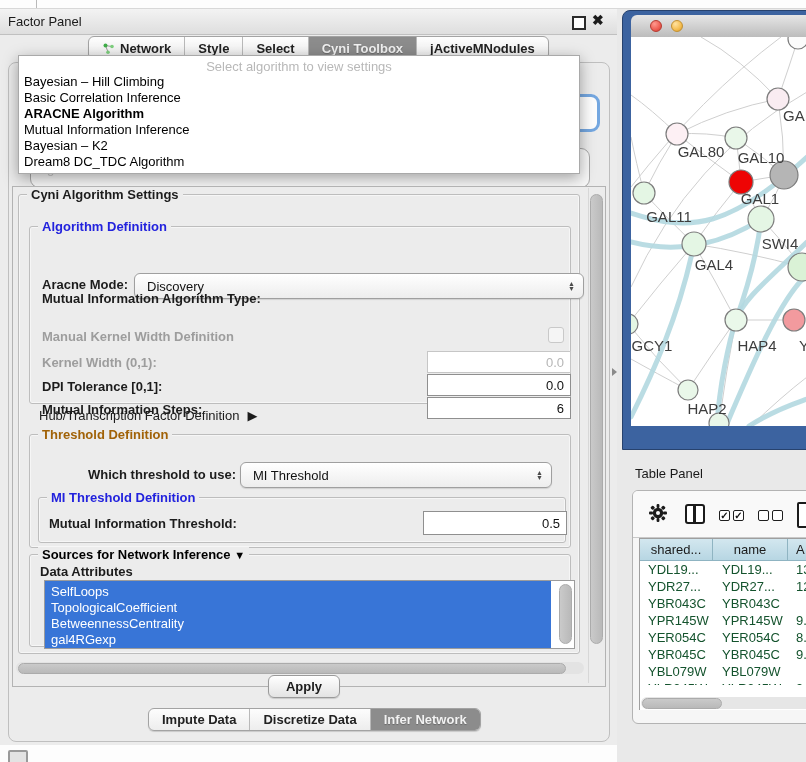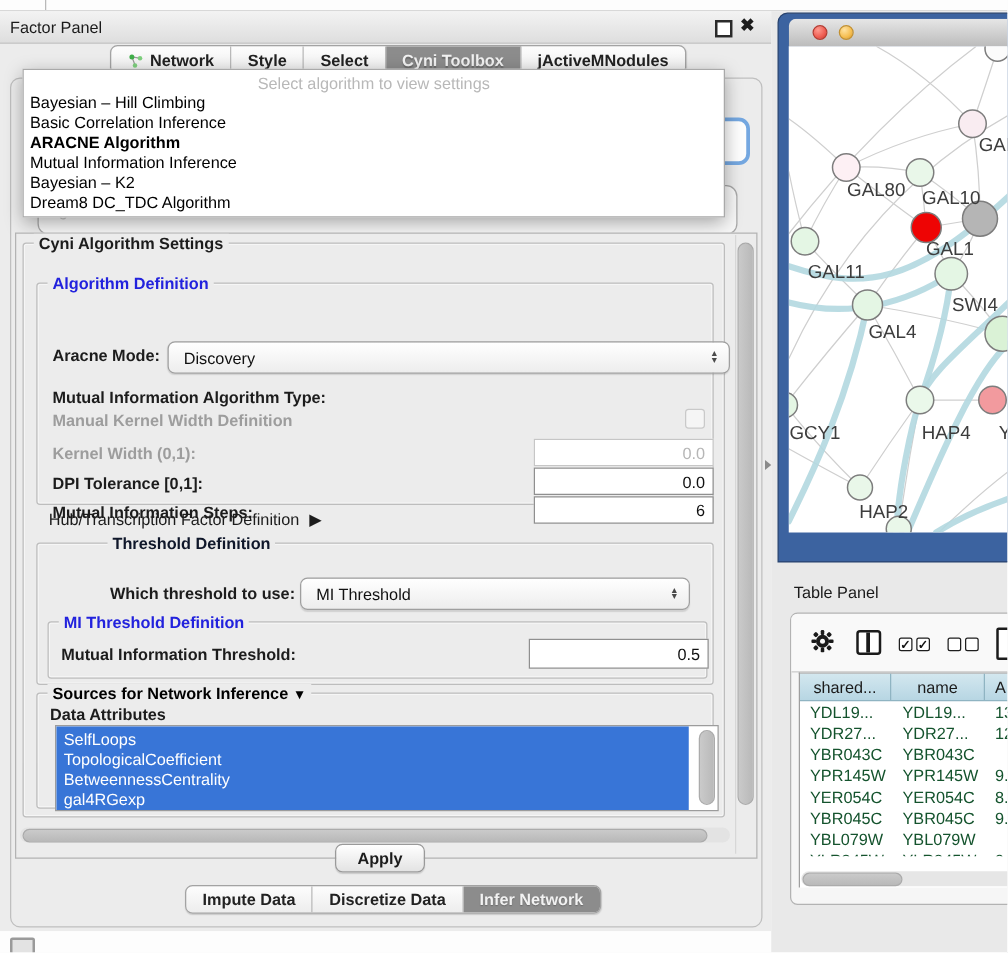--- a/index.html
+++ b/index.html
@@ -123,21 +123,21 @@
 
         <div class="abs lbl" style="left:12px;top:46px;height:22px;">Aracne Mode:</div>
         <div class="abs combo" style="left:104px;top:46px;width:436px;height:24px;">
           <span>Discovery</span>
           <span class="spin">
               <span>▲</span>
               <span>▼</span>
             </span>
         </div>
 
-        <div class="abs lbl" style="left:12px;top:79px;height:22px;">Mutual Information Algorithm Type:</div>
+        <div class="abs lbl" style="left:12px;top:60px;height:22px;">Mutual Information Algorithm Type:</div>
 
         <div class="abs lbl dis" style="left:12px;top:100px;height:18px;">Manual Kernel Width Definition</div>
         <div class="abs" style="left:518px;top:100px;width:14px;height:14px;border:1px solid #c9c9c9;border-radius:3px;background:#f5f5f5;"></div>
 
         <div class="abs lbl dis" style="left:12px;top:124px;height:22px;">Kernel Width (0,1):</div>
         <div class="abs field dis" style="left:397px;top:124px;width:130px;height:20px;">
             <span>0.0</span>
           </div>
 
         <div class="abs lbl" style="left:12px;top:148px;height:22px;">DPI Tolerance [0,1]:</div>
@@ -150,21 +150,21 @@
             <span>6</span>
           </div>
       </div>
 
       <div class="abs plain" style="left:20px;top:210px;height:18px;">
         <span>Hub/Transcription Factor Definition</span>
         <span style="margin-left:8px;font-size:13px;">▶</span>
       </div>
 
       <div class="abs group" style="left:10px;top:239px;width:540px;height:112px;">
-        <span class="gtitle" style="color:#0f172a;margin-left:48px;">Threshold Definition</span>
+        <span class="gtitle" style="color:#a16207;">Threshold Definition</span>
 
         <div class="abs lbl" style="left:58px;top:27px;height:24px;">Which threshold to use:</div>
         <div class="abs combo" style="left:210px;top:27px;width:298px;height:24px;">
           <span>MI Threshold</span>
           <span class="spin">
               <span>▲</span>
               <span>▼</span>
             </span>
         </div>
 

